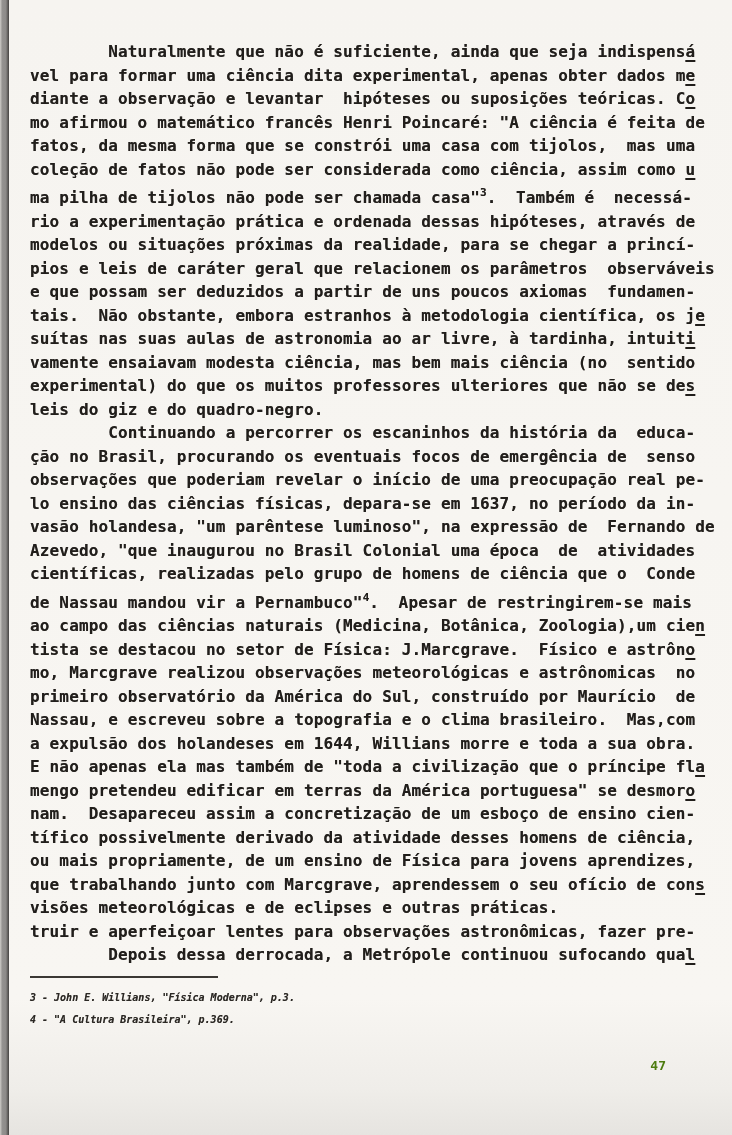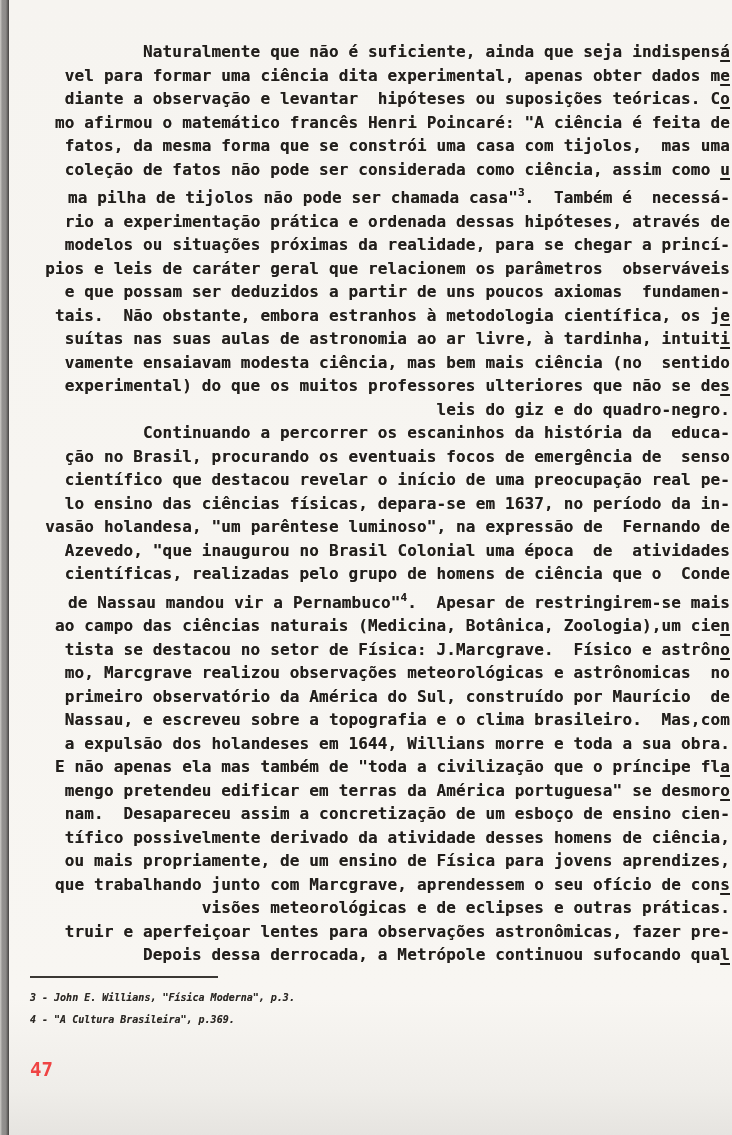--- a/index.html
+++ b/index.html
@@ -17,21 +17,20 @@
     left: 0; top: 0;
     width: 9px; height: 1135px;
     background: linear-gradient(to right,
       #cfcdc9 0%, #949290 25%, #8d8b89 65%, #555351 92%, #454341 100%);
   }
   .content {
     position: absolute;
     left: 30px;
     top: 40px;
     width: 700px;
-    text-align: right;
   }
   .line {
     font-family: "DejaVu Sans Mono", "Liberation Mono", monospace;
     font-weight: 700;
     font-size: 16px;
     line-height: 23.5px;
     letter-spacing: 0.15px;
     white-space: pre;
     color: #211e1b;
     text-shadow: 0 0 0.5px rgba(33,30,27,0.55);
@@ -65,25 +64,25 @@
     line-height: 22px;
     white-space: pre;
     color: #2b2824;
     text-shadow: 0 0 0.4px rgba(43,40,36,0.5);
   }
   .page-number {
     position: absolute;
     left: 30px;
     top: 1058px;
     width: 636px;
-    text-align: left;
+    text-align: right;
     font-family: "DejaVu Sans Mono", "Liberation Mono", monospace;
     font-weight: 700;
-    font-size: 19px;
-    color: #ef4444;
+    font-size: 13px;
+    color: #4d7c0f;
   }
 </style>
 </head>
 <body>
 
 <div class="page">
   <div class="scan-edge"></div>
 
   <div class="content">
       <div class="line">        Naturalmente que não é suficiente, ainda que seja indispens<span class="u">á</span></div>
@@ -97,21 +96,21 @@
       <div class="line">modelos ou situações próximas da realidade, para se chegar a princí-</div>
       <div class="line">pios e leis de caráter geral que relacionem os parâmetros  observáveis</div>
       <div class="line">e que possam ser deduzidos a partir de uns poucos axiomas  fundamen-</div>
       <div class="line">tais.  Não obstante, embora estranhos à metodologia científica, os j<span class="u">e</span></div>
       <div class="line">suítas nas suas aulas de astronomia ao ar livre, à tardinha, intuit<span class="u">i</span></div>
       <div class="line">vamente ensaiavam modesta ciência, mas bem mais ciência (no  sentido</div>
       <div class="line">experimental) do que os muitos professores ulteriores que não se de<span class="u">s</span></div>
       <div class="line">leis do giz e do quadro-negro.</div>
       <div class="line">        Continuando a percorrer os escaninhos da história da  educa-</div>
       <div class="line">ção no Brasil, procurando os eventuais focos de emergência de  senso</div>
-      <div class="line">científico que destacou revelar o início de uma preocupação real pe-</div>
+      <div class="line">observações que poderiam revelar o início de uma preocupação real pe-</div>
       <div class="line">lo ensino das ciências físicas, depara-se em 1637, no período da in-</div>
       <div class="line">vasão holandesa, "um parêntese luminoso", na expressão de  Fernando de</div>
       <div class="line">Azevedo, "que inaugurou no Brasil Colonial uma época  de  atividades</div>
       <div class="line">científicas, realizadas pelo grupo de homens de ciência que o  Conde</div>
       <div class="line">de Nassau mandou vir a Pernambuco"<span class="sup">4</span>.  Apesar de restringirem-se mais</div>
       <div class="line">ao campo das ciências naturais (Medicina, Botânica, Zoologia),um cie<span class="u">n</span></div>
       <div class="line">tista se destacou no setor de Física: J.Marcgrave.  Físico e astrôn<span class="u">o</span></div>
       <div class="line">mo, Marcgrave realizou observações meteorológicas e astrônomicas  no</div>
       <div class="line">primeiro observatório da América do Sul, construído por Maurício  de</div>
       <div class="line">Nassau, e escreveu sobre a topografia e o clima brasileiro.  Mas,com</div>

